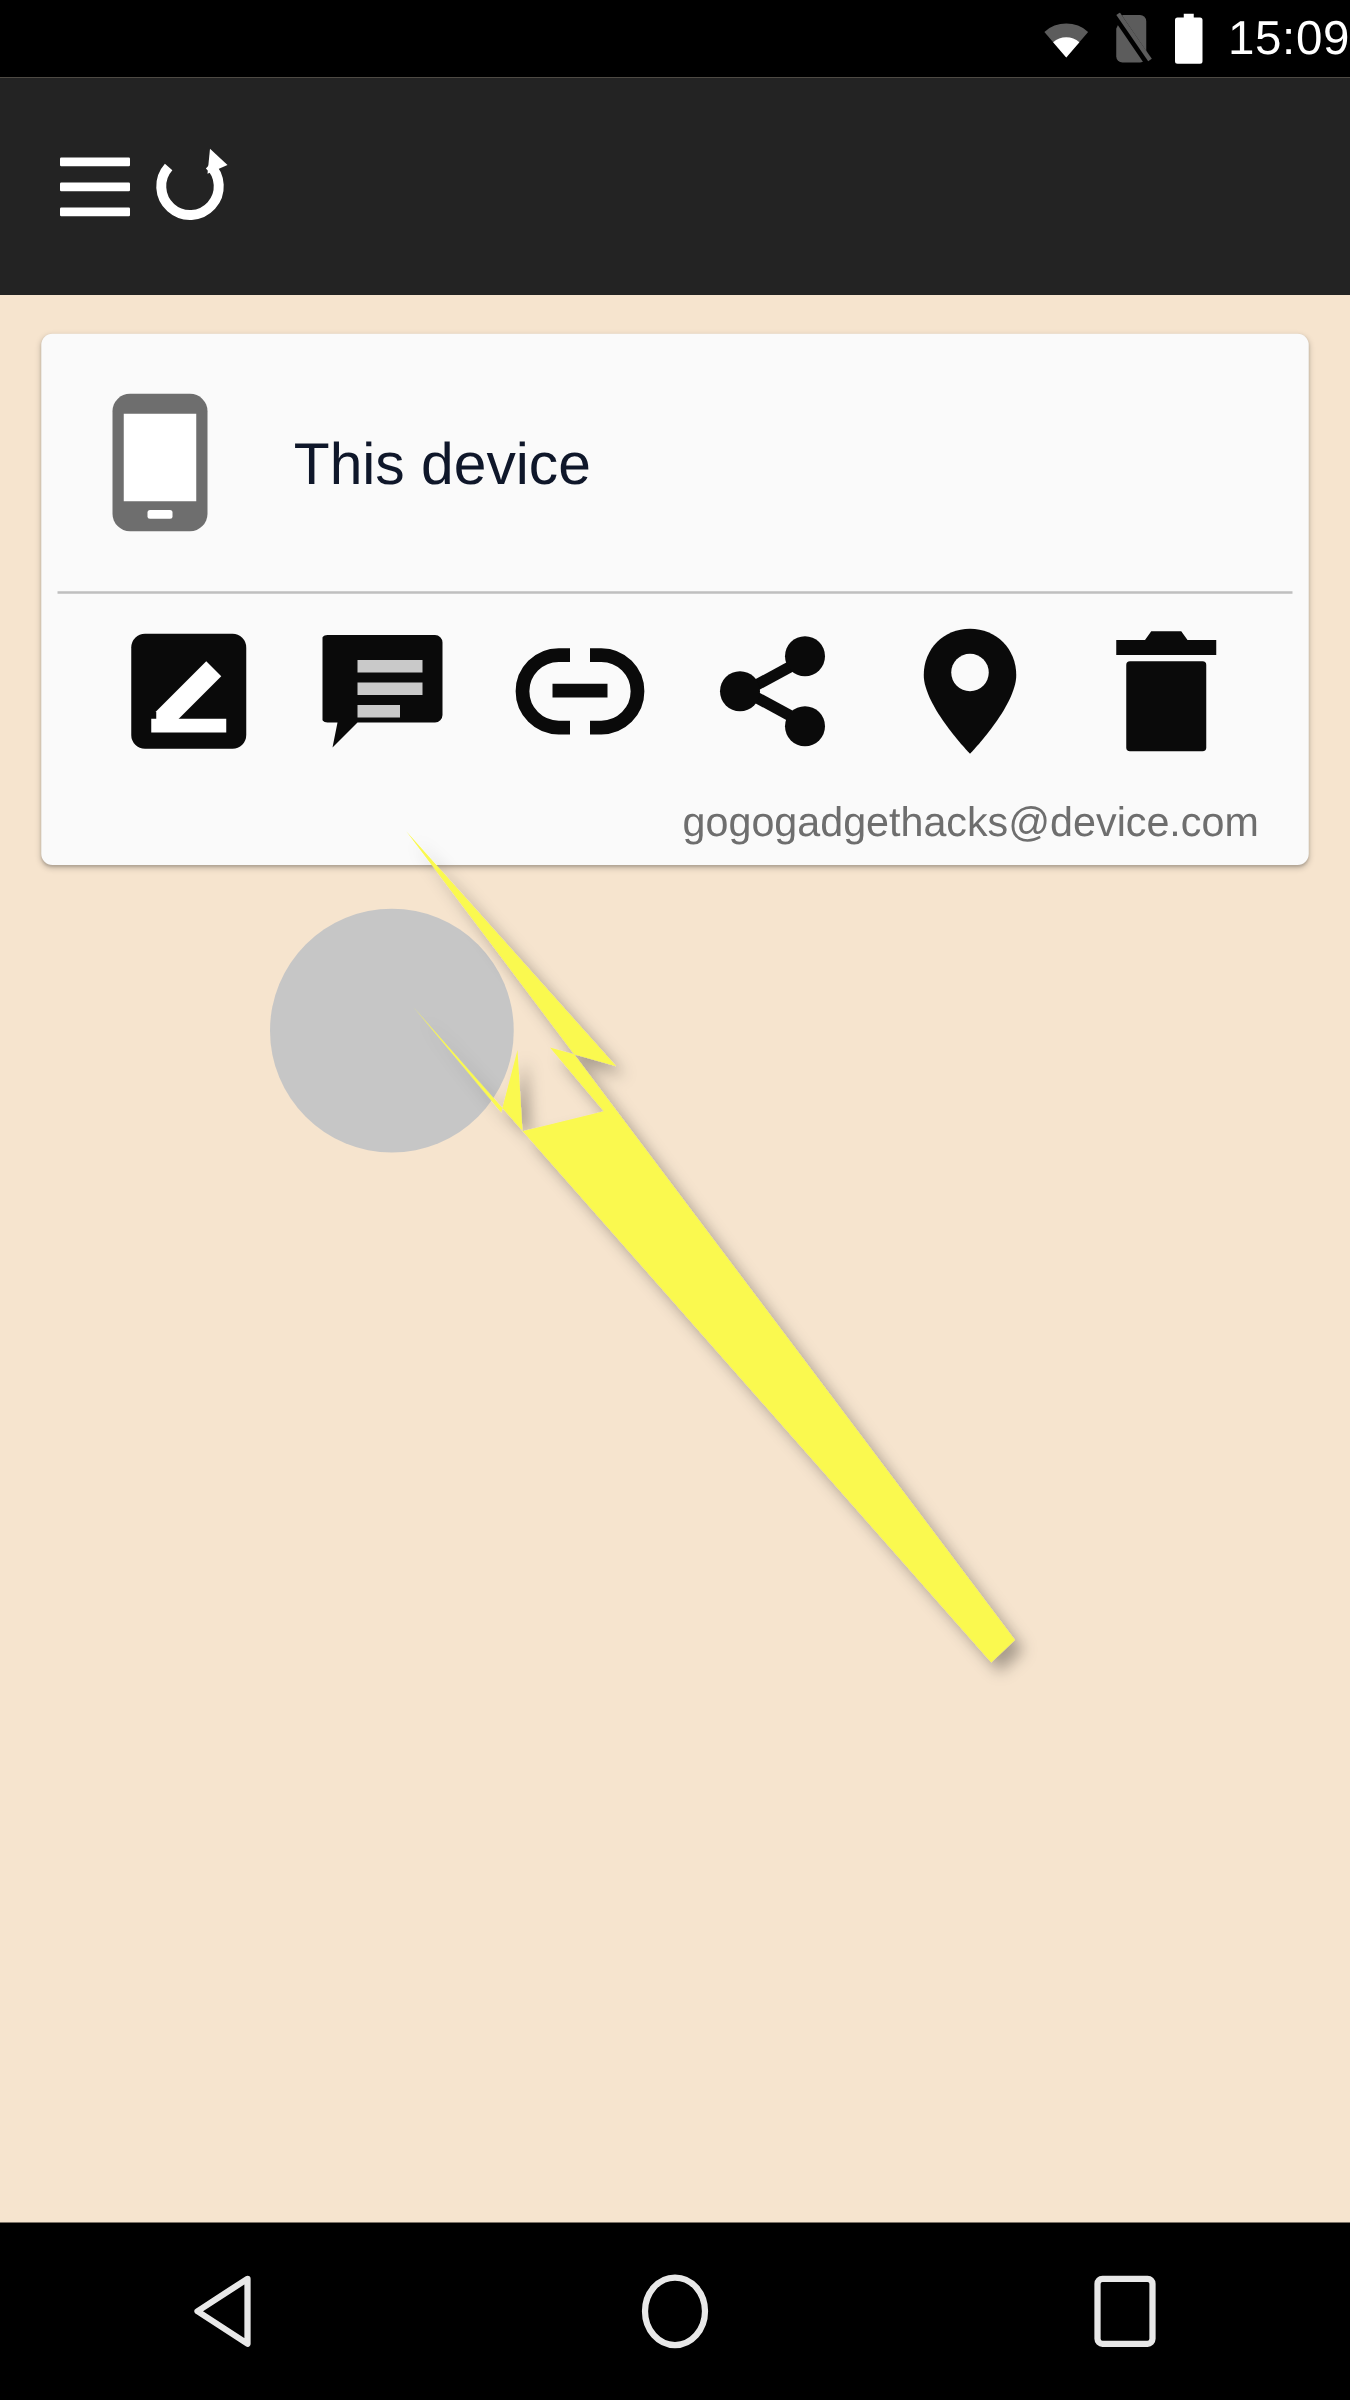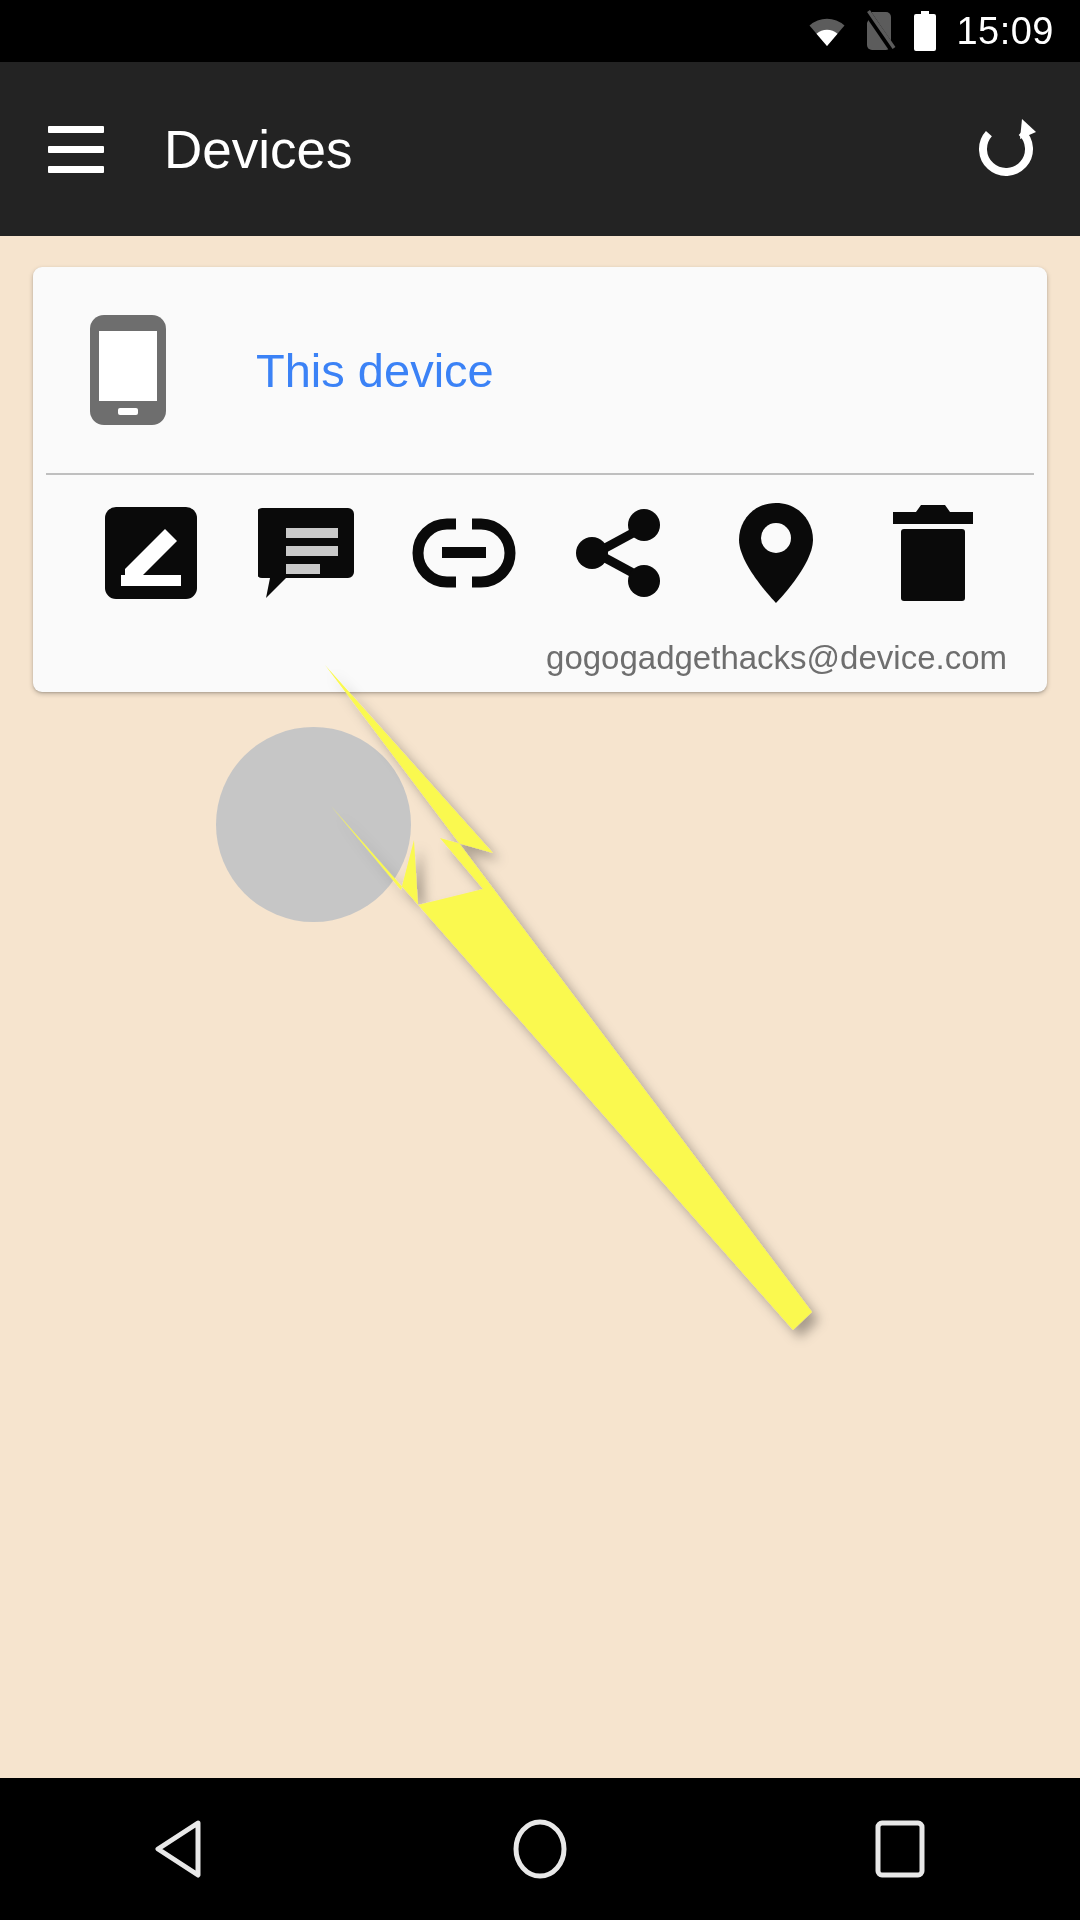--- a/index.html
+++ b/index.html
@@ -20,21 +20,20 @@
   
   #status-bar {
     position: absolute;
     left: 0; top: 0;
     width: 1080px;
     height: 62px;
     background: #000000;
     display: flex;
     align-items: center;
     justify-content: flex-end;
-    padding-right: 26px;
     box-sizing: border-box;
   }
   .status-icon {
     display: inline-flex;
     align-items: center;
     justify-content: center;
     margin-left: 16px;
   }
   #status-clock {
     color: #ffffff;
@@ -119,23 +118,23 @@
   #device-icon {
     flex: 0 0 auto;
     width: 80px;
     height: 114px;
     display: flex;
     align-items: center;
     justify-content: center;
   }
   #device-name {
     font-size: 47px;
-    color: #3b82f6;
+    color: #0f172a;
     font-weight: 400;
-    margin-left: 88px;
+    margin-left: 67px;
     line-height: 1;
   }
   #card-divider {
     position: absolute;
     left: 13px;
     top: 206px;
     width: 988px;
     height: 2px;
     background: #BFBFBF;
   }
@@ -244,21 +243,20 @@
     <span id="status-clock">15:09</span>
   </div>
 
   <div id="app-bar">
     <div id="hamburger-button">
       <span></span>
       <span></span>
       <span></span>
     </div>
 
-    <div id="app-bar-title">Devices</div>
 
     <div id="refresh-button">
       <svg width="68" height="68" viewBox="0 0 68 68">
         <path d="M34 11 a23 23 0 1 0 23 23" fill="none" stroke="#FFFFFF" stroke-width="8" stroke-linecap="butt" transform="rotate(-48 34 34)"></path>
         <path d="M50 4 L64 17 L48 24 Z" fill="#FFFFFF"></path>
       </svg>
     </div>
   </div>
 
   <div id="device-card">

